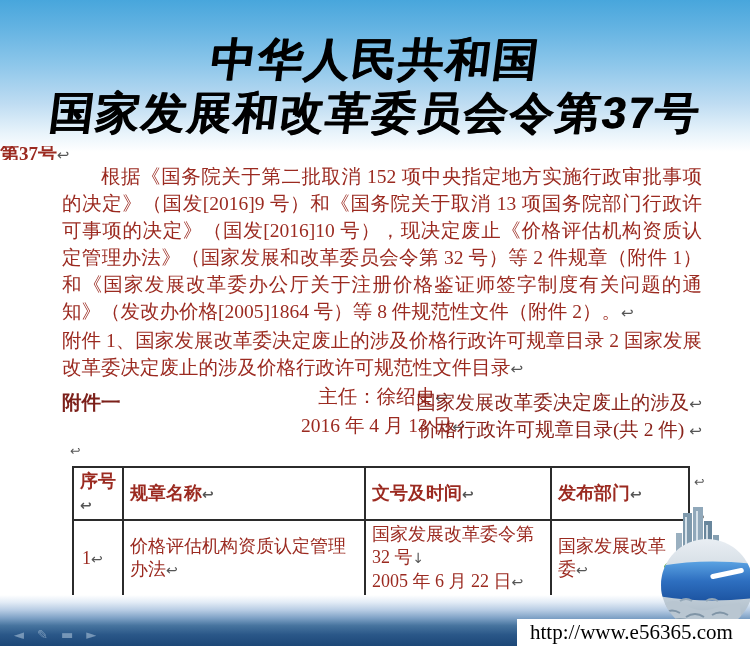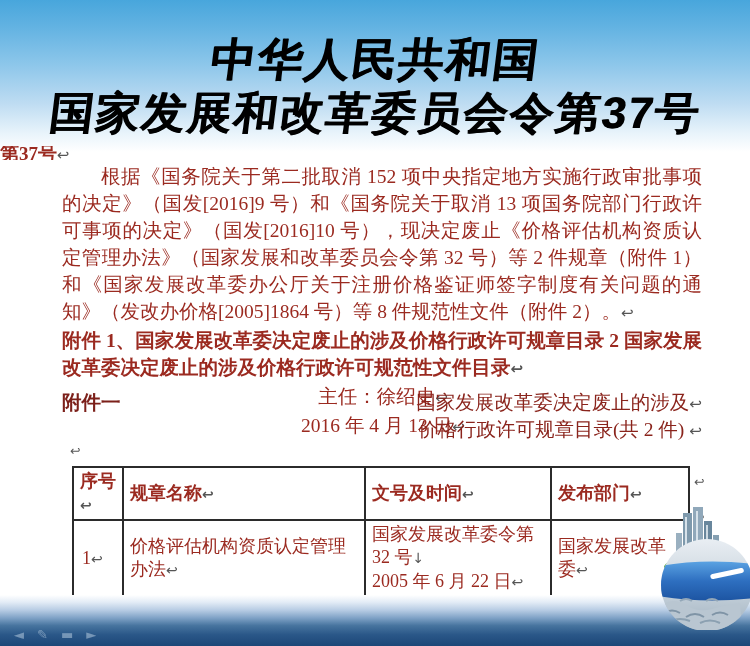--- a/index.html
+++ b/index.html
@@ -22,21 +22,21 @@
   }
   .title-line.l1 { font-size:45px; line-height:52px; }
   .title-line.l2 { font-size:44px; line-height:54px; }
   
   .clipped-wrap { position:absolute; left:0; top:146px; width:720px; height:14px; overflow:hidden; text-align:left; }
   .clipped-wrap .inner { display:inline-block; font-size:19px; line-height:26px; color:#9b2a20; font-weight:bold; margin-top:-13px; }
   .clipped-wrap .pmark { font-weight:normal; }
   
   .doc { position:absolute; left:62px; top:163px; width:640px; color:#9b2a20; font-size:19.5px; line-height:27px; }
   .doc p.para1 { text-indent:2em; text-align:justify; }
-  .doc p.para2 { text-align:justify;font-weight:bold; }
+  .doc p.para2 { text-align:justify; }
   .center-line { text-align:center; padding-right:38px;margin-left:40px; }
   .pmark { color:#555; font-size:0.78em; font-family:"DejaVu Sans",sans-serif; }
   .lbmark { color:#555; font-size:0.78em; font-family:"DejaVu Sans",sans-serif; }
   
   .annex { position:absolute; left:62px; top:390px; width:640px; color:#8a241c; font-size:19.5px; line-height:25px; }
   .annex .label { position:absolute; left:0; top:0; font-weight:bold; color:#7c201a;text-align:center; }
   .annex .titles { text-align:right; }
   .lone-pmark { position:absolute; left:70px; top:443px; }
   
   .tbl-wrap { position:absolute; left:72px; top:466px; width:616px; }
@@ -176,14 +176,17 @@
     <g clip-path="url(#clipGlobe)">
       <path d="M5 62 Q55 52 112 60 L112 92 Q55 100 3 90 Z" fill="url(#gWater)"></path>
       <rect x="60" y="66" width="34" height="5" rx="2.5" fill="#ffffff" transform="rotate(-12 77 68)"></rect>
       <path d="M12 100 Q24 92 36 100 T62 104 T90 98 L92 125 L10 125 Z" fill="#b9c6d1"></path>
       <path d="M14 108 q8 -5 16 0 m6 4 q9 -6 18 0 m8 -2 q8 -5 16 0" stroke="#7f94a6" stroke-width="2" fill="none"></path>
       <path d="M20 116 q10 -4 20 0 m10 2 q10 -5 20 0" stroke="#8ba0b1" stroke-width="2" fill="none"></path>
       <path d="M30 96 q6 -4 12 0 m14 0 q6 -4 12 0" stroke="#93a7b8" stroke-width="2" fill="none"></path>
     </g>
   </svg>
 
+  <div class="url-box">
+    <a href="#">http://www.e56365.com</a>
+  </div>
 
 </div>
 
 </body></html>

